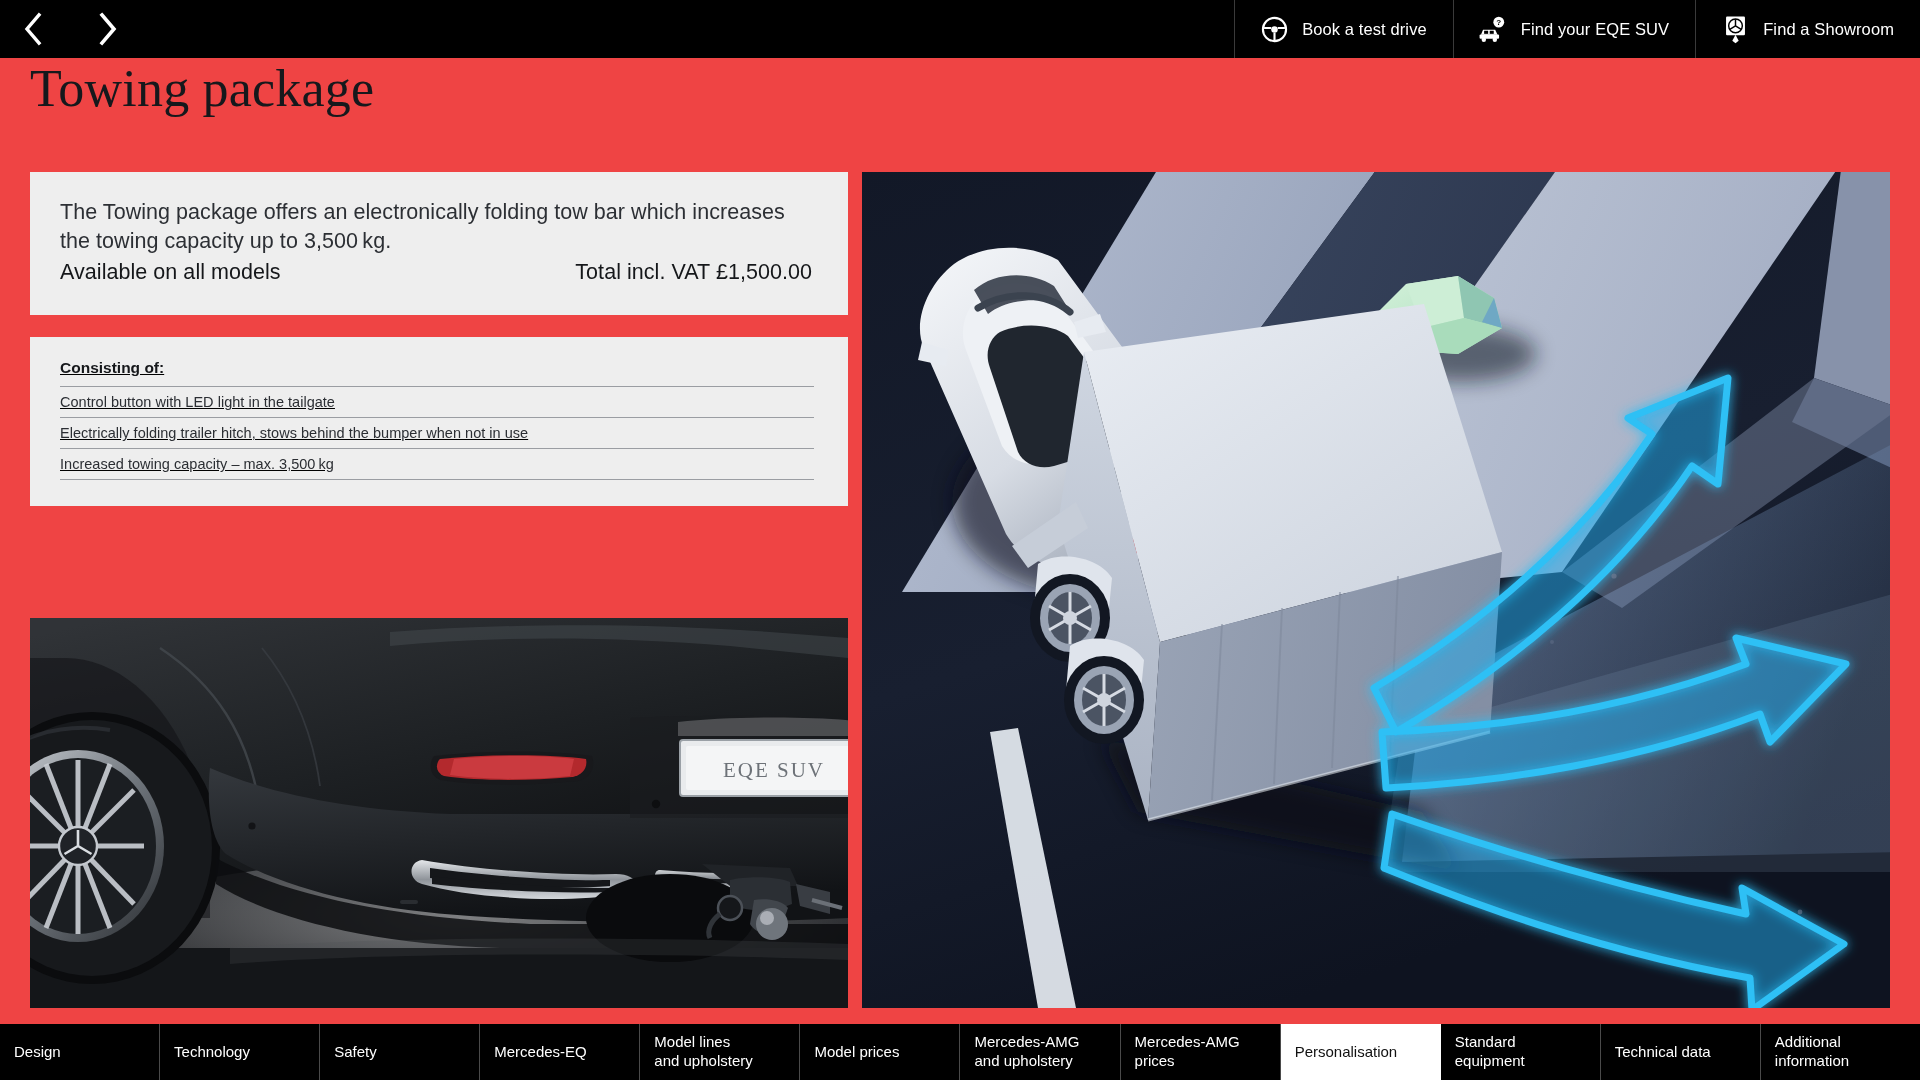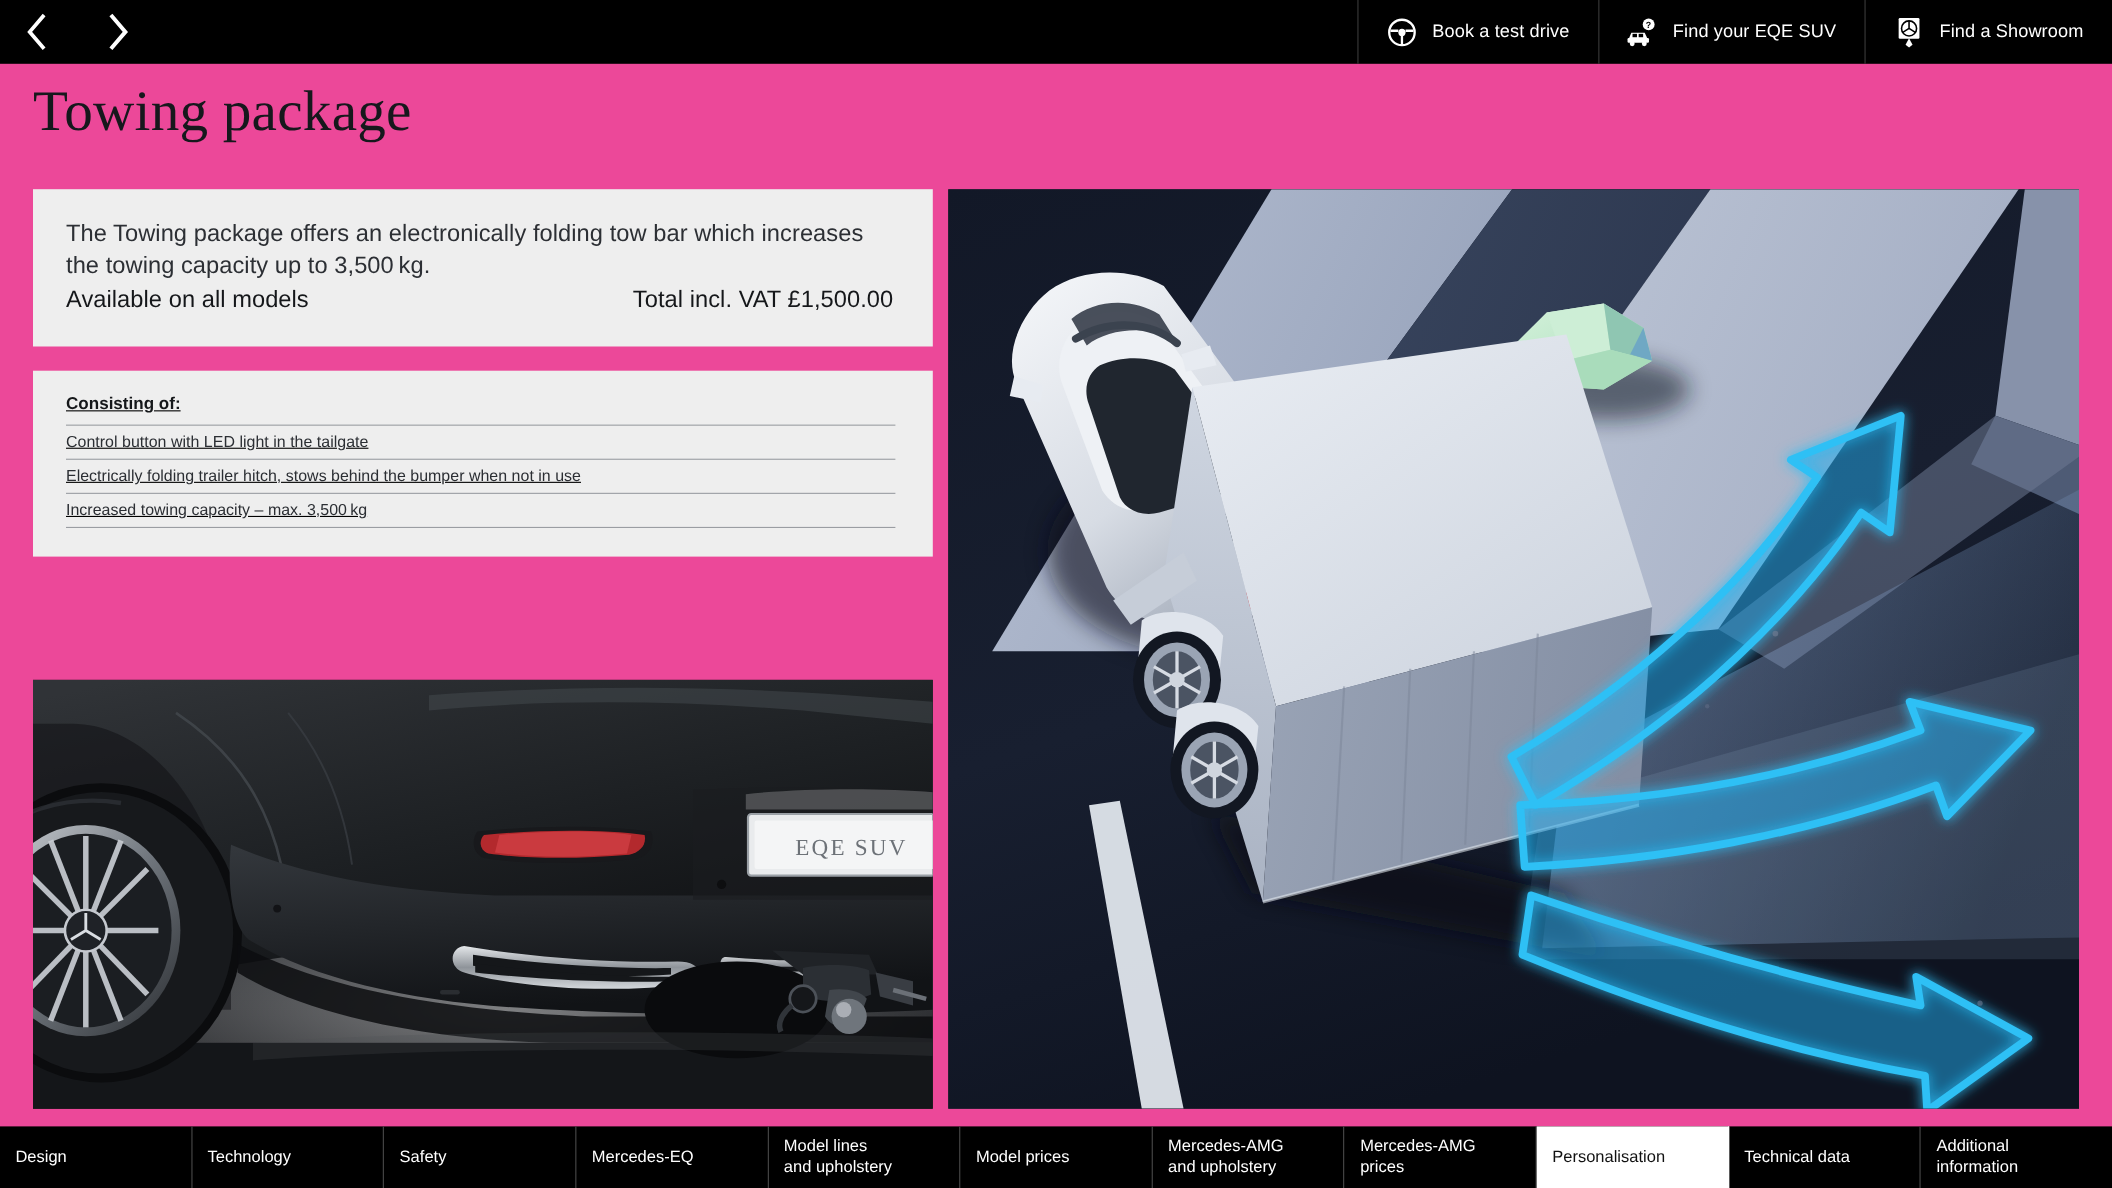--- a/index.html
+++ b/index.html
@@ -2,21 +2,21 @@
 <html><head>
 <meta charset="utf-8">
 <style>
   * { box-sizing: border-box; margin: 0; padding: 0; }
   html, body {
     width: 1920px; height: 1080px;
     background: #ffffff;
     font-family: "Liberation Sans", sans-serif;
     overflow: hidden;
   }
-  .page { position: relative; width: 1920px; height: 1080px; background: #ec4899; }
+  .page { position: relative; width: 1920px; height: 1080px; background: #ef4444; }
 
   
   .topbar {
     position: absolute; top: 0; left: 0; width: 1920px; height: 58px;
     background: #000000; display: flex; align-items: stretch;
   }
   .nav-arrows { display: flex; align-items: center; padding-left: 18px; gap: 44px; }
   .chev { width: 30px; height: 34px; display: flex; align-items: center; justify-content: center; cursor: pointer; }
   .chev svg { display: block; }
   .topbar-spacer { flex: 1; }
@@ -27,21 +27,21 @@
     border-left: 1px solid #3a3a3a;
     color: #ffffff; font-size: 16.5px; letter-spacing: .1px;
     cursor: pointer; white-space: nowrap;
   }
   .top-action .ico { width: 30px; height: 30px; flex: none; display: flex; align-items: center; justify-content: center; }
   .top-action .ico svg { display: block; }
   .top-action .lbl { line-height: 1; }
 
   
   .page-title {
-    position: absolute; left: 30px; top: 72px;
+    position: absolute; left: 30px; top: 59px;
     font-family: "Liberation Serif", "DejaVu Serif", serif;
     font-size: 52px; font-weight: 400; color: #16181c; letter-spacing: .2px;
   }
 
   
   .left-col { position: absolute; left: 30px; top: 172px; width: 700px; }
 
   .desc-card {
     background: #eeeeee; padding: 26px 34px 30px 30px; width: 818px;
   }
@@ -531,20 +531,26 @@
     <div class="tab">
       <div>
         <span>Mercedes-AMG</span>
         <span>prices</span>
       </div>
     </div>
     <div class="tab active">
         <span>Personalisation</span>
       </div>
     <div class="tab">
+      <div>
+        <span>Standard</span>
+        <span>equipment</span>
+      </div>
+    </div>
+    <div class="tab">
         <span>Technical data</span>
       </div>
     <div class="tab">
       <div>
         <span>Additional</span>
         <span>information</span>
       </div>
     </div>
   </div>
 

